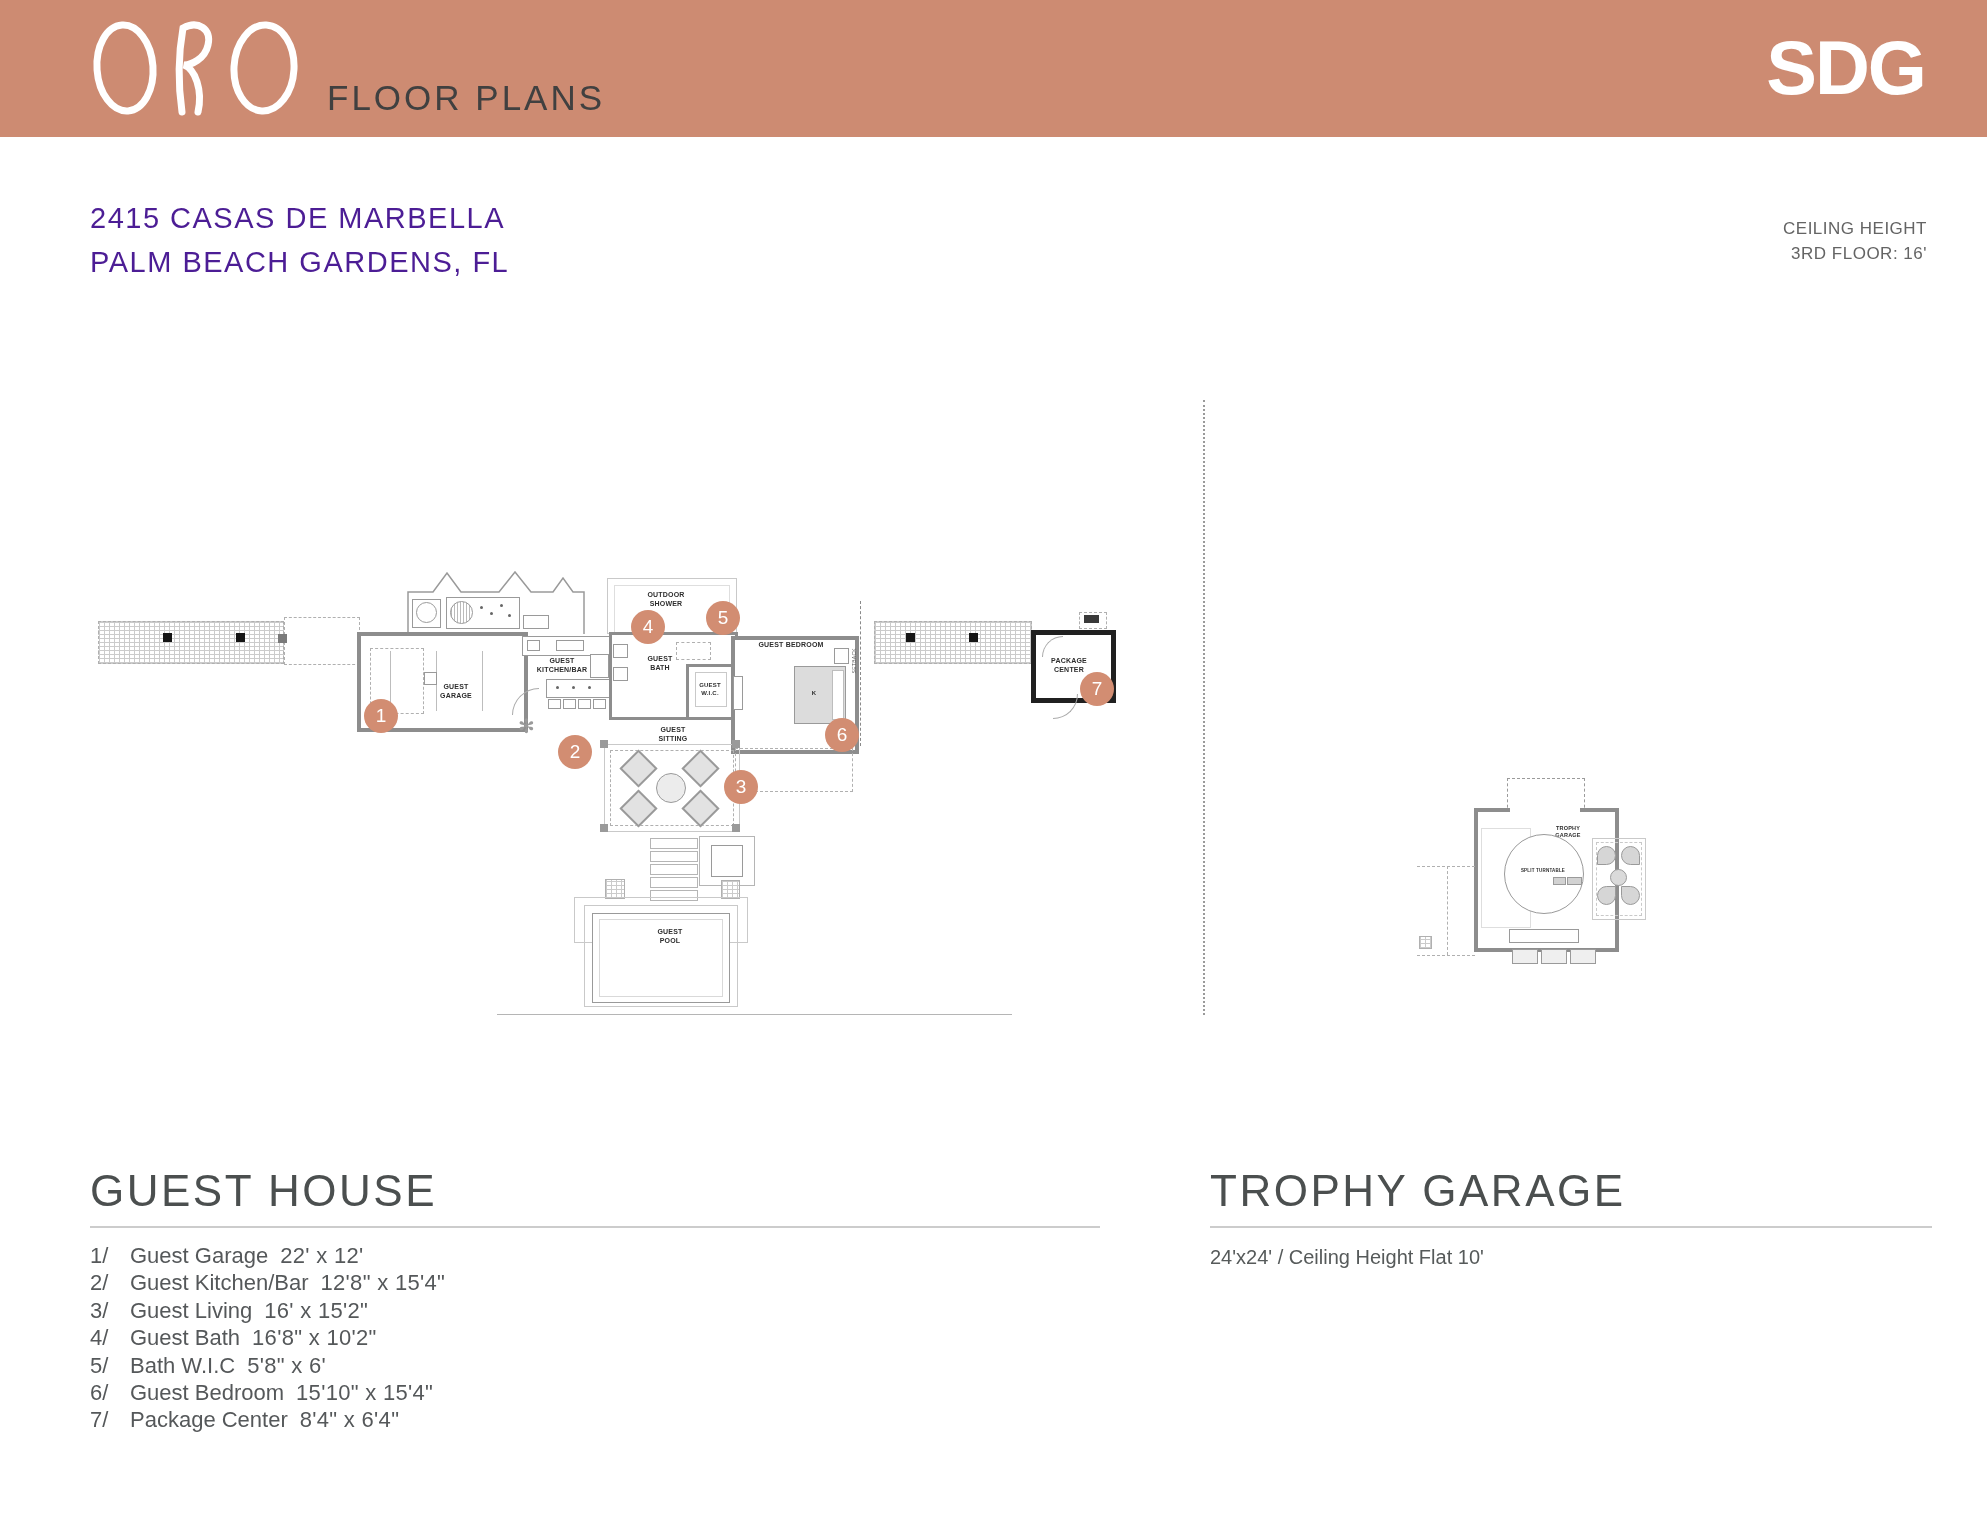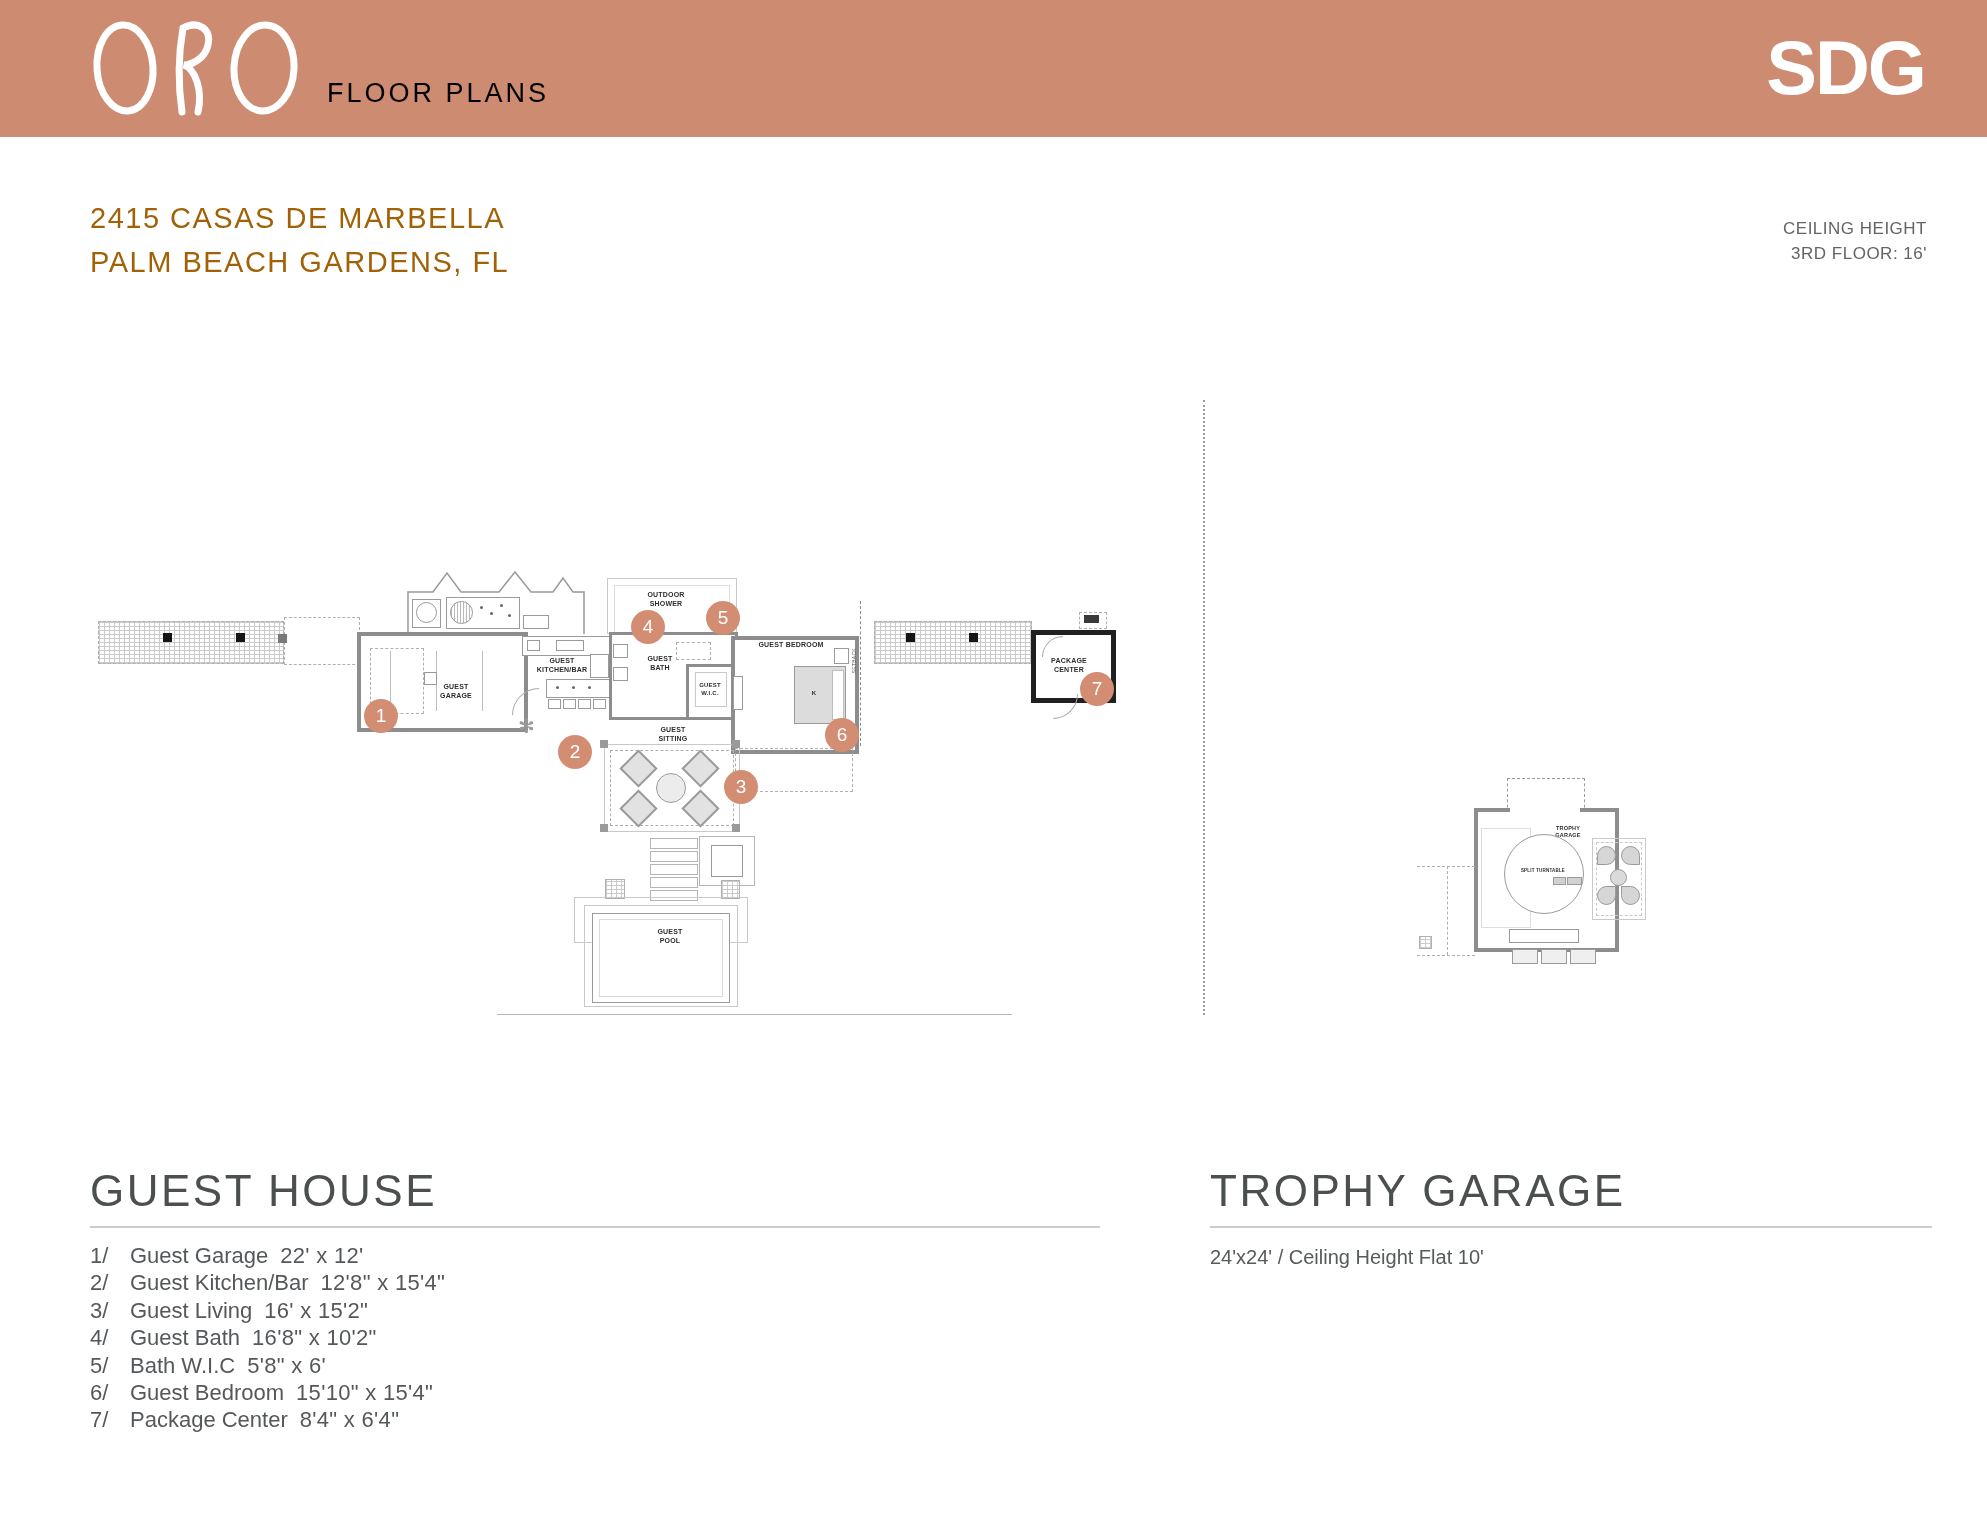--- a/index.html
+++ b/index.html
@@ -1,25 +1,25 @@
 <!DOCTYPE html>
 <html><head>
 <meta charset="utf-8">
 <style>
   html,body{margin:0;padding:0;background:#e8e8e8;}
   .page{position:relative;width:1987px;height:1535px;background:#ffffff;overflow:hidden;
         font-family:"Liberation Sans",sans-serif;}
 
   
   .band{position:absolute;left:0;top:0;width:100%;height:137px;background:#cd8b72;}
-  .floorplans{position:absolute;left:327px;top:78px;color:#000000;font-size:27px;
+  .floorplans{position:absolute;left:327px;top:78px;color:#404040;font-size:35px;
               letter-spacing:3px;font-weight:400;}
   .sdg{position:absolute;right:62px;top:24px;color:#fff;font-size:76px;font-weight:700;
        letter-spacing:-2px;margin-left:48px;}
-  .address{position:absolute;left:90px;top:196px;color:#a16207;font-size:29px;
+  .address{position:absolute;left:90px;top:196px;color:#4c1d95;font-size:29px;
            letter-spacing:1.5px;line-height:44px;font-weight:400;}
   .ceilnote{position:absolute;right:60px;top:216px;color:#646464;font-size:17px;
             line-height:25px;text-align:right;letter-spacing:.5px;}
 
   
   .h1{position:absolute;font-size:44px;letter-spacing:2.5px;color:#4b4f4f;font-weight:400;}
   .rule{position:absolute;border-top:2px solid #cccccc;}
   .legend{position:absolute;left:90px;top:1243px;color:#55585a;}
   .legend .row{display:flex;align-items:baseline;height:27.4px;}
   .legend .num{width:40px;font-size:22px;}

